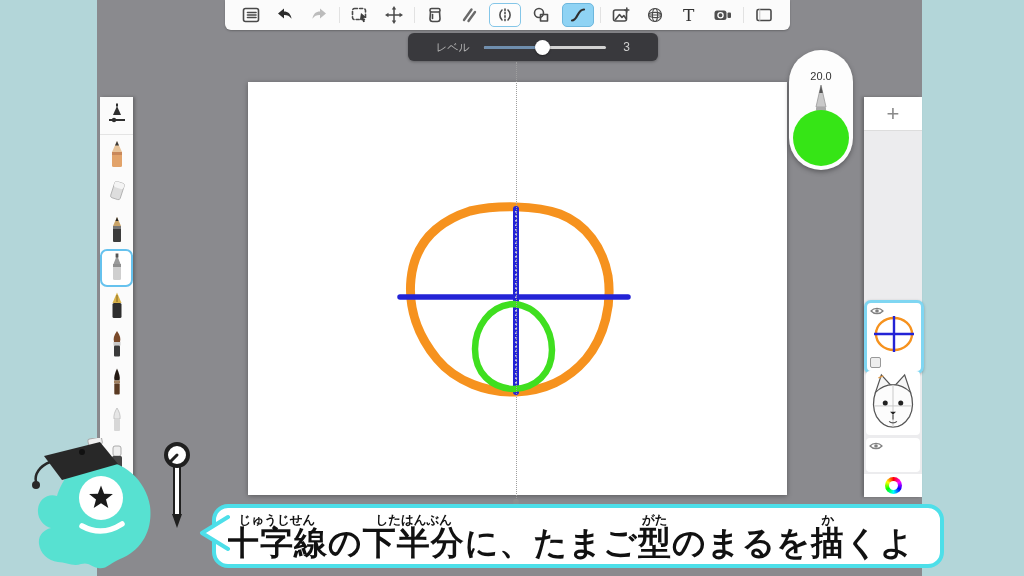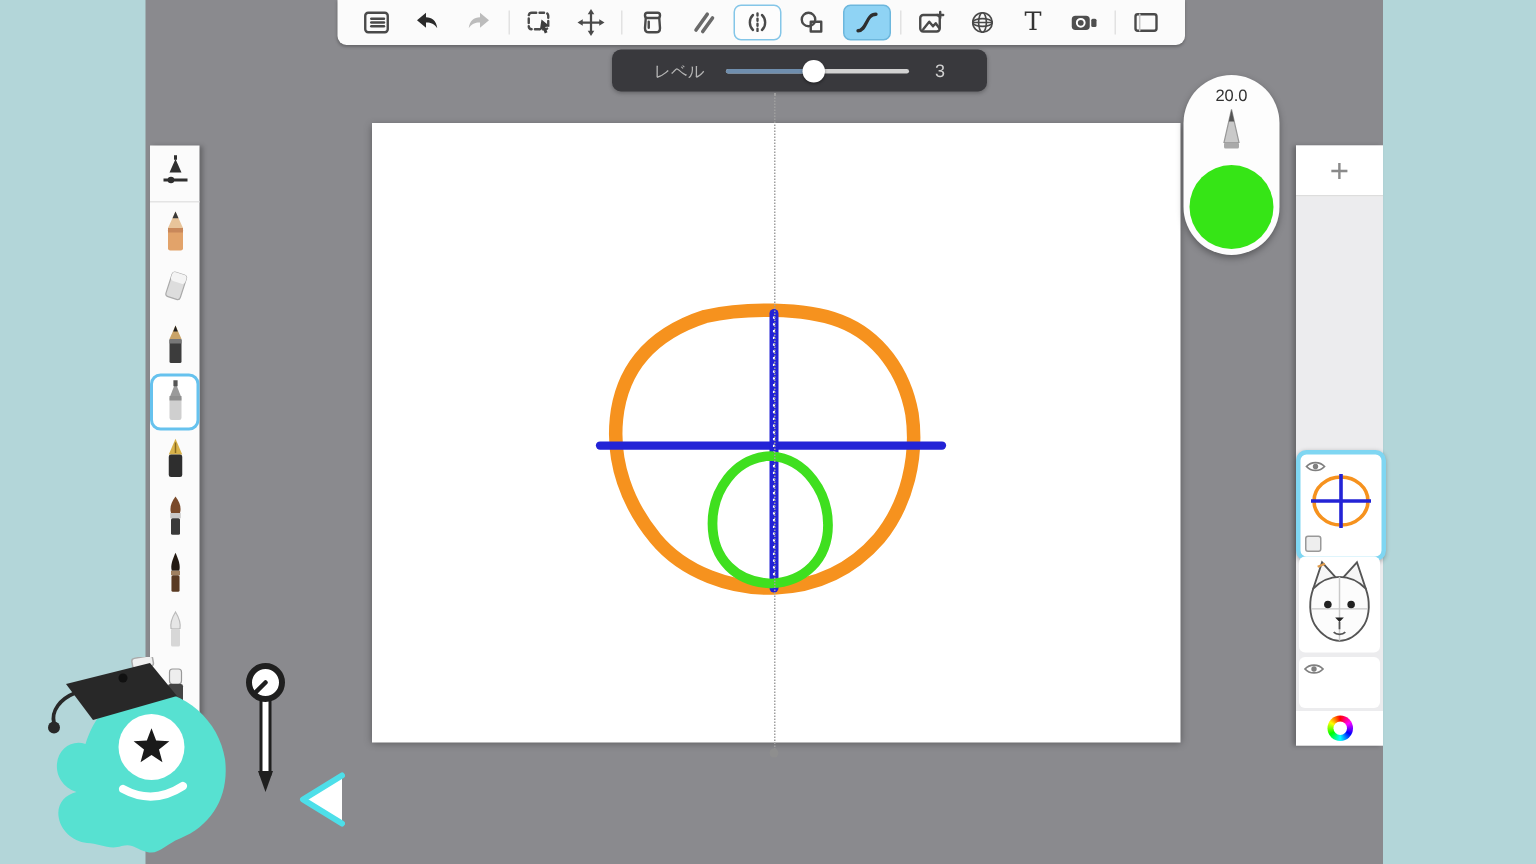--- a/index.html
+++ b/index.html
@@ -41,21 +41,21 @@
   .tools{position:absolute;left:100px;top:97px;width:33px;height:380px;background:#fbfbfb;
          box-shadow:2px 0 3px rgba(0,0,0,.25);z-index:2;}
   .tool-cell{width:33px;height:38px;display:flex;align-items:center;justify-content:center;box-sizing:border-box;}
   .tool-cell.first{border-bottom:1px solid #e4e4e4;}
   .tool-cell.selected{border:2px solid #66c2ee;border-radius:7px;background:#fff;}
 
   
   .brush-widget{position:absolute;left:789px;top:50px;width:64px;height:120px;background:#fdfdfd;
                 border-radius:32px;box-shadow:0 2px 5px rgba(0,0,0,.35);z-index:2;
                 display:flex;flex-direction:column;align-items:center;}
-  .brush-size{font-size:11px;color:#333;margin-top:8px;}
+  .brush-size{font-size:11px;color:#333;margin-top:20px;}
   .brush-dot{position:absolute;bottom:4px;left:4px;width:56px;height:56px;border-radius:50%;background:#36e516;}
 
   
   .layers{position:absolute;left:864px;top:97px;width:58px;height:400px;background:#ececee;
           box-shadow:-2px 0 3px rgba(0,0,0,.25);z-index:2;}
   .layers-header{position:absolute;left:0;top:0;width:58px;height:33px;background:#fff;
                  border-bottom:1px solid #ddd;display:flex;align-items:center;justify-content:center;
                  font-size:22px;font-weight:300;color:#8a8a8a;}
   .layer-card{position:absolute;left:2px;width:54px;background:#fff;border-radius:4px;overflow:hidden;}
   .layer-card.selected{border:3px solid #7fd6f2;left:0px;border-radius:7px;box-shadow:0 1px 3px rgba(0,0,0,.25);}
@@ -373,16 +373,19 @@
       <g>
         <rect x="84" y="0" width="14" height="7" rx="2" fill="#f0f0f0" stroke="#aaaaaa" transform="rotate(-10 91 3)"></rect>
         <polygon points="40,18 96,4 114,26 58,42" fill="#282828"></polygon>
         <circle cx="78" cy="14" r="3" fill="#111111"></circle>
         <path d="M 46,24 C 36,28 30,36 32,44" stroke="#282828" stroke-width="2.5" fill="none"></path>
         <circle cx="32" cy="47" r="4" fill="#282828"></circle>
       </g>
     </svg>
   </div>
 
+  <div class="bubble">
+    <p class="speech" style="margin:0"><ruby>十字線<rt>じゅうじせん</rt></ruby>の<ruby>下半分<rt>したはんぶん</rt></ruby>に、たまご<ruby>型<rt>がた</rt></ruby>のまるを<ruby>描<rt>か</rt></ruby>くよ</p>
+  </div>
   <svg class="bubble-tail" width="36" height="38">
     <path d="M 34,3 L 8,19 L 34,35" fill="#ffffff" stroke="#4ddfe9" stroke-width="4" stroke-linejoin="round" stroke-linecap="round"></path>
   </svg>
 </div>
 
 </body></html>

